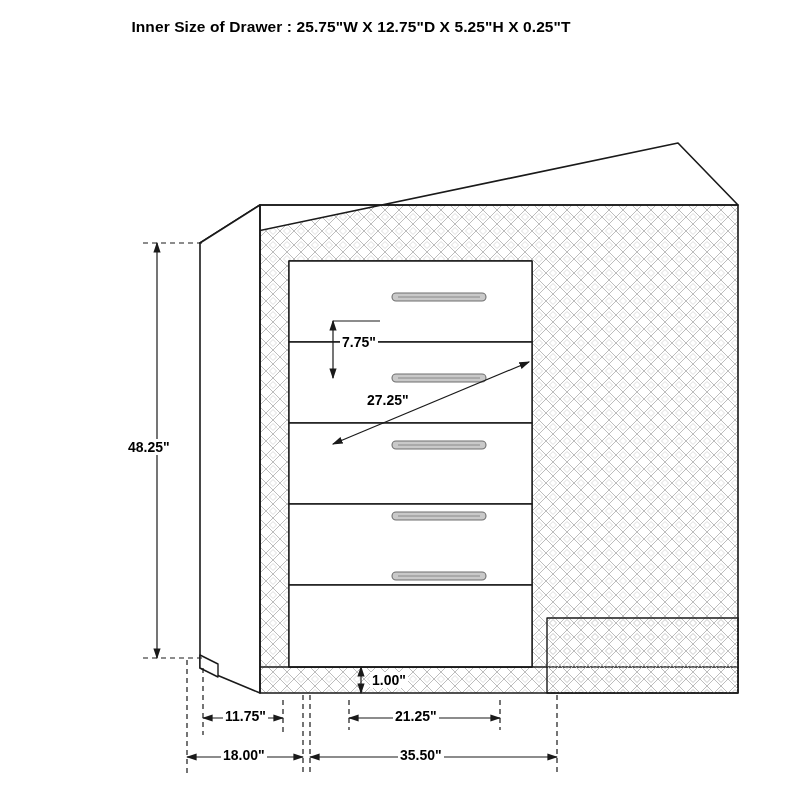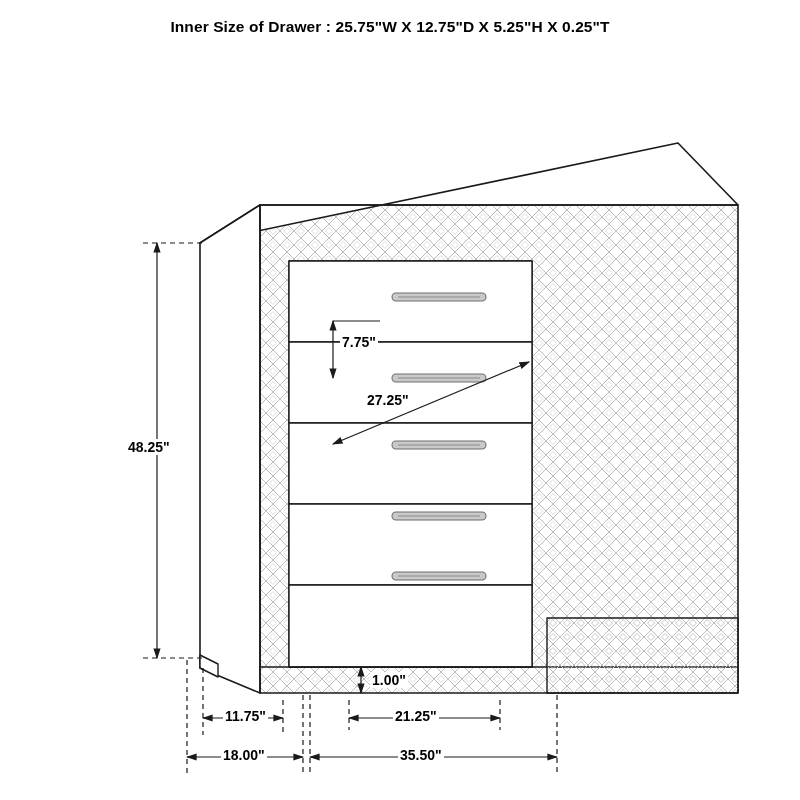--- a/index.html
+++ b/index.html
@@ -23,21 +23,20 @@
   #title {
     position: absolute;
     top: 18px;
     left: 0;
     width: 702px;
     text-align: center;
     font-size: 15.5px;
     font-weight: bold;
     letter-spacing: 0.1px;
     white-space: nowrap;
-    margin-left: 39px;
   }
   svg.drawing {
     position: absolute;
     top: 0;
     left: 0;
     width: 800px;
     height: 800px;
   }
   .dimlabel {
     position: absolute;

